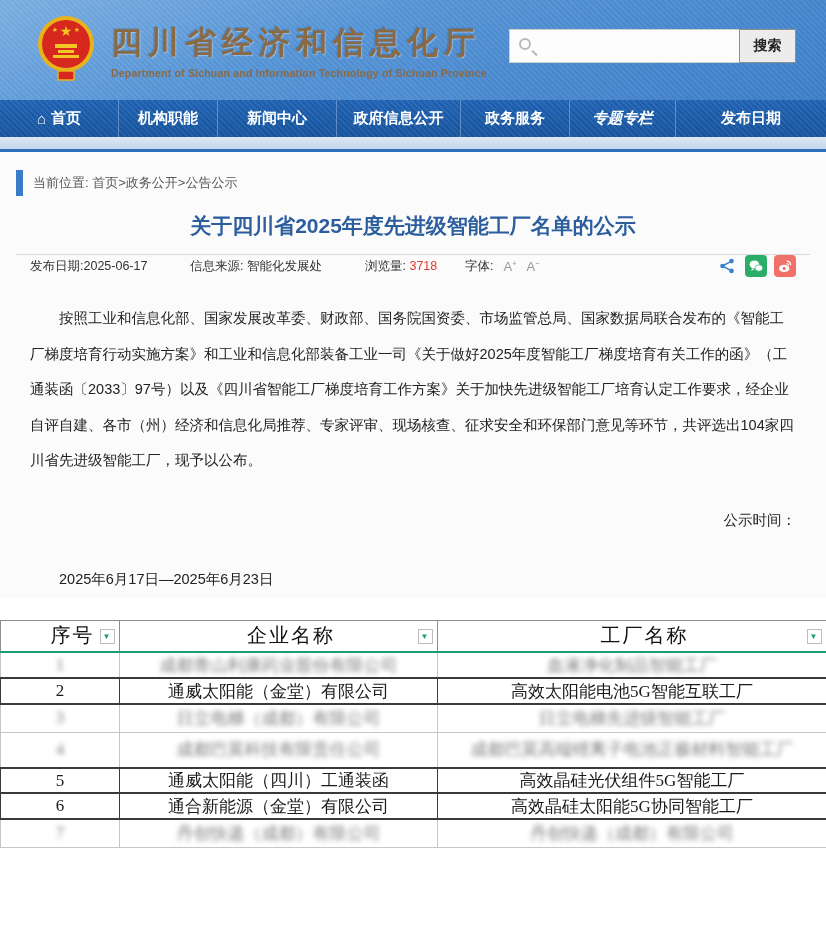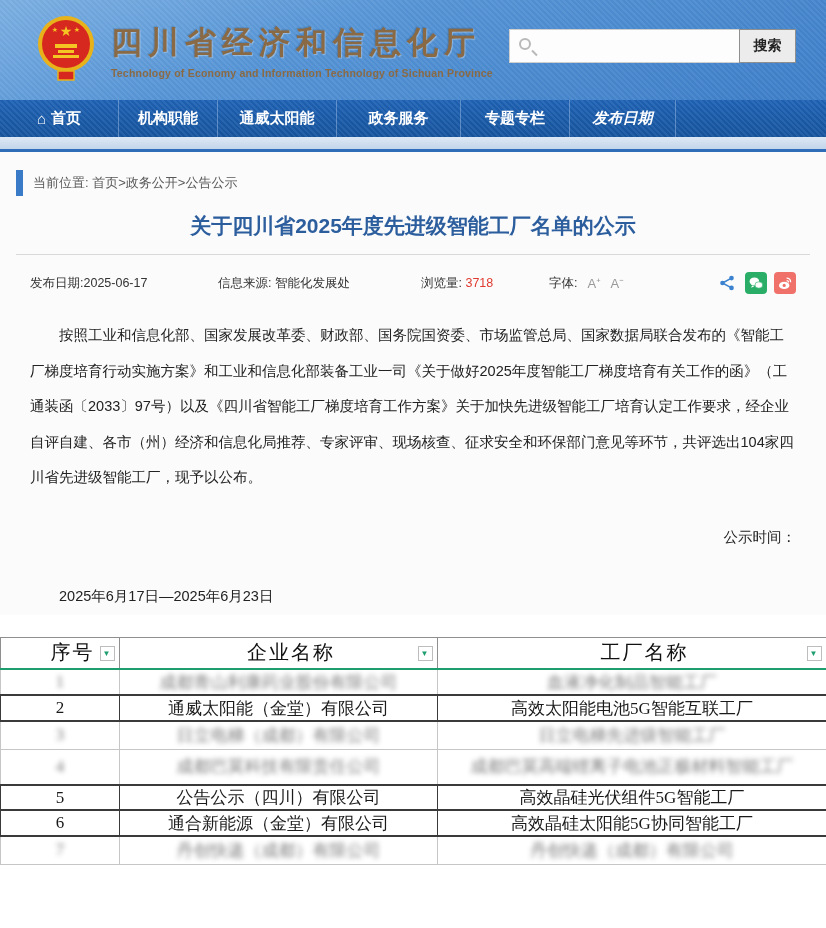--- a/index.html
+++ b/index.html
@@ -59,24 +59,24 @@
     background:linear-gradient(180deg,#dde8f4,#c3d6eb); }
   .blue-rule { height:3px; background:#2f6db8; }
 
   
   .content { background:#fbfbfb; }
   .breadcrumb { display:flex; align-items:center; gap:10px; padding:18px 0 0 16px; }
   .crumb-bar { width:7px; height:26px; background:#3a7bc8; }
   .crumb-text { font-size:13px; color:#595959; }
   .article-title { margin-top:16px; text-align:center; font-size:21px; font-weight:bold; color:#2c5e9e; }
   .meta-row {
-    margin:14px 16px 0 16px; border-top:1px solid #d9d9d9; padding-top:17px;
+    margin:14px 16px 0 16px; border-top:1px solid #d9d9d9; padding-top:0;
     display:flex; align-items:center; font-size:12.5px; color:#333;
   }
-  .meta-item { margin-left:28px; white-space:nowrap; }
+  .meta-item { margin-left:0; white-space:nowrap; }
   .meta-item:first-child { margin-left:14px; }
   .m-date { width:160px; } .m-source { width:175px; } .m-views { width:100px; }
   .views-num { color:#e03a2f; }
   .font-ctl { color:#999; font-size:13px; margin-left:10px; cursor:pointer; }
   .share-group { margin-left:auto; display:flex; align-items:center; gap:7px; padding-right:14px; }
   .share-ic { width:22px; height:22px; border-radius:4px; display:flex; align-items:center; justify-content:center; cursor:pointer; }
   .ic-share { background:transparent; }
   .ic-wechat { background:#2aae67; }
   .ic-weibo { background:#f0706a; }
 
@@ -131,42 +131,45 @@
           <text x="21" y="18" text-anchor="middle" font-size="7" fill="#f5c623">★</text>
           <text x="43" y="18" text-anchor="middle" font-size="7" fill="#f5c623">★</text>
           <rect x="21" y="30" width="22" height="4" fill="#f5c623"></rect>
           <rect x="24" y="36" width="16" height="3" fill="#f5c623"></rect>
           <rect x="19" y="41" width="26" height="3" fill="#f5c623"></rect>
           <rect x="24" y="57" width="16" height="9" fill="#d6281e" stroke="#e8b21a" stroke-width="1.5"></rect>
         </svg>
       </div>
       <div class="brand-text">
         <div class="site-title">四川省经济和信息化厅</div>
-        <div class="site-subtitle">Technology of Economy and Information Technology of Sichuan Province</div>
+        <div class="site-subtitle">Department of Sichuan and Information Technology of Sichuan Province</div>
       </div>
     </div>
     <div class="search">
       <span class="search-input-wrap">
         <span class="mag"></span>
         <input class="search-input" type="text" value="" style="">
       </span>
       <button class="search-btn">搜索</button>
     </div>
   </header>
 
   <nav class="nav">
     <div class="nav-item">
       <span class="home-glyph">⌂</span>
       <span>首页</span>
     </div>
     <div class="nav-item">
         <span>机构职能</span>
       </div>
     <div class="nav-item">
-        <span>通威太阳能</span>
+        <span>新闻中心</span>
+      </div>
+    <div class="nav-item">
+        <span>政府信息公开</span>
       </div>
     <div class="nav-item">
         <span>政务服务</span>
       </div>
     <div class="nav-item">
         <span>专题专栏</span>
       </div>
     <div class="nav-item">
         <span>发布日期</span>
       </div>
@@ -265,21 +268,21 @@
           <td><span>日立电梯（成都）有限公司</span></td>
           <td><span>日立电梯先进级智能工厂</span></td>
         </tr>
         <tr class="blurred">
           <td><span>4</span></td>
           <td><span>成都巴莫科技有限责任公司</span></td>
           <td><span>成都巴莫高端锂离子电池正极材料智能工厂</span></td>
         </tr>
         <tr class="clear">
           <td><span>5</span></td>
-          <td><span>公告公示（四川）有限公司</span></td>
+          <td><span>通威太阳能（四川）工通装函</span></td>
           <td><span>高效晶硅光伏组件5G智能工厂</span></td>
         </tr>
         <tr class="clear">
           <td><span>6</span></td>
           <td><span>通合新能源（金堂）有限公司</span></td>
           <td><span>高效晶硅太阳能5G协同智能工厂</span></td>
         </tr>
         <tr class="blurred">
           <td><span>7</span></td>
           <td><span>丹创快递（成都）有限公司</span></td>

